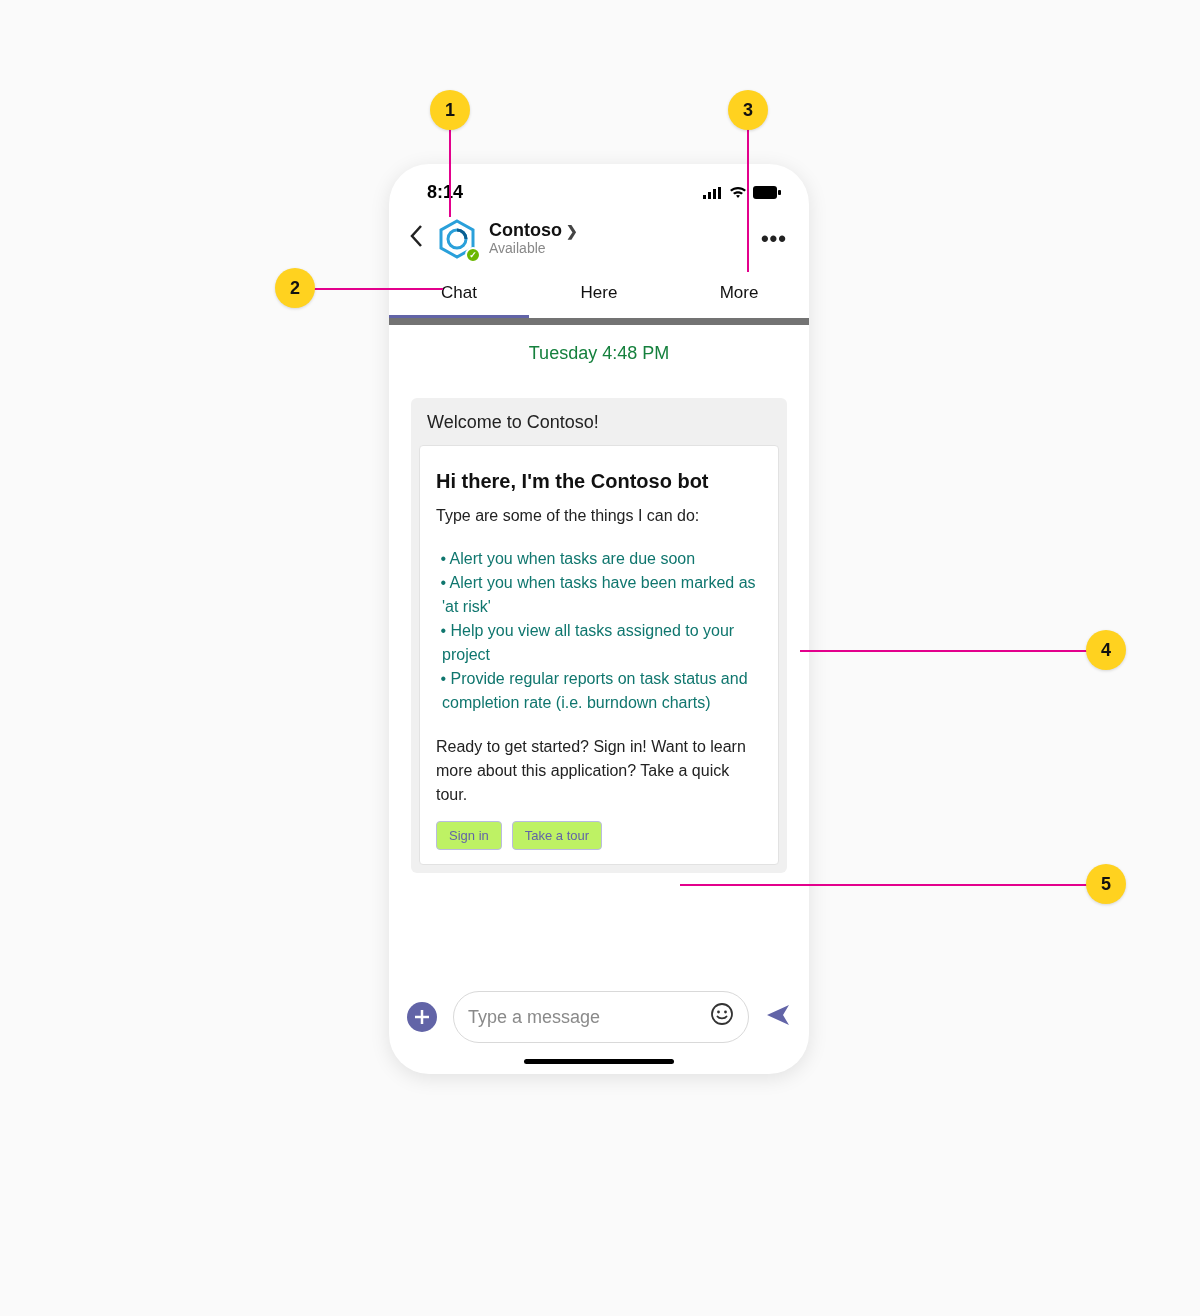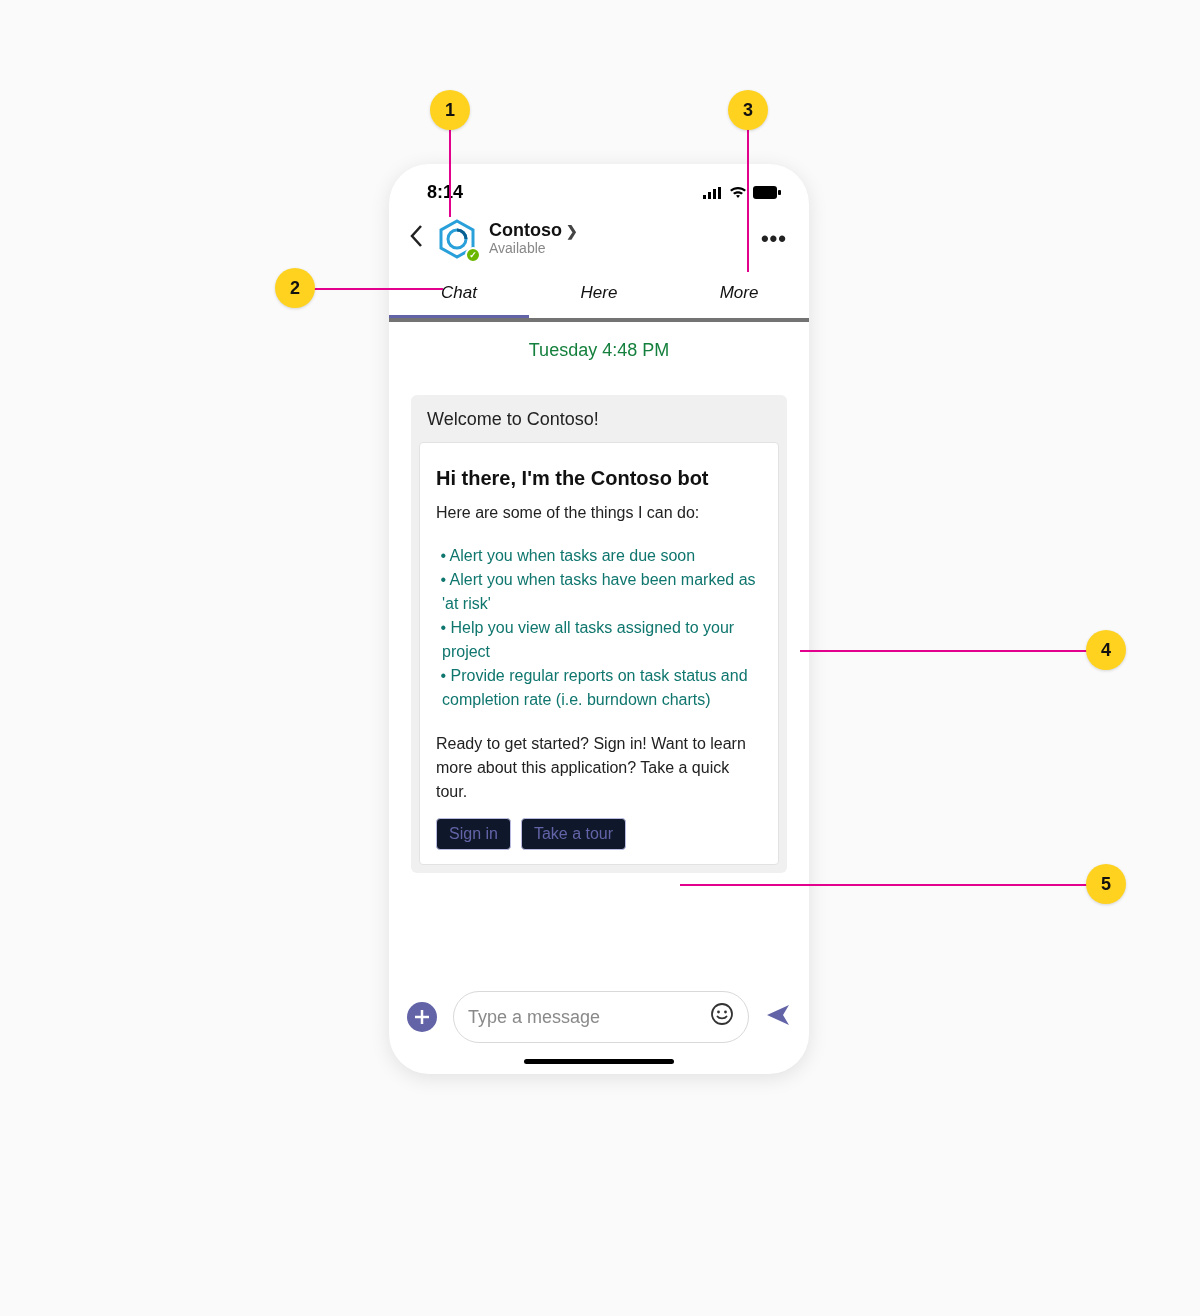--- a/index.html
+++ b/index.html
@@ -61,21 +61,21 @@
     color:#fff; font-size:9px; font-weight:bold;
   }
   .title-block { display:flex; flex-direction:column; line-height:1.1; flex:1; }
   .title-row { display:flex; align-items:center; gap:4px; font-weight:700; font-size:18px; color:#111; }
   .chevron { font-size:14px; color:#444; }
   .subtitle { font-size:14px; color:#888; }
   .more-btn { font-size:22px; letter-spacing:1px; color:#222; padding:0 4px; font-weight:bold; }
 
   
   .tabs {
-    display:flex; border-bottom:4px solid #737373;font-style:italic;
+    display:flex; border-bottom:7px solid #737373;
   }
   .tab {
     flex:1; text-align:center; padding:12px 0 12px 0;
     font-size:17px; color:#111;
   }
   .tab.active { border-bottom: 3px solid #6264a7; font-weight:500; }
 
   
   .timeline {
     flex:1; overflow:hidden; padding: 18px 22px 0 22px;
@@ -93,22 +93,22 @@
   .card-inner {
     margin:0 8px 8px 8px; background:#fff; border:1px solid #e2e2e2; border-radius:4px;
     padding:24px 16px 14px 16px;
   }
   .card-title { font-weight:800; font-size:20px; color:#111; margin-bottom:12px; }
   .card-intro { font-size:16px; color:#222; margin-bottom:20px; line-height:1.35; }
   .bullet { font-size:16px; color:#0f766e; line-height:1.5; padding-left: 6px; text-indent:-6px; }
   .card-outro { font-size:16px; color:#222; margin-top:20px; line-height:1.5; }
   .card-actions { display:flex; gap:10px; margin-top:14px; }
   .pill-btn {
-    border:1px solid #b9bbe0; color:#6264a7; background:#0f172a;
-    padding:6px 12px; border-radius:4px; font-size:16px;
+    border:1px solid #b9bbe0; color:#6264a7; background:#bef264;
+    padding:6px 12px; border-radius:4px; font-size:13px;
   }
 
   
   .composer {
     display:flex; align-items:center; gap:16px;
     padding: 16px 18px 0 18px;
   }
   .plus-btn {
     width:30px; height:30px; border-radius:50%;
     background:#6264a7; color:#fff; display:flex; align-items:center; justify-content:center;
@@ -226,21 +226,21 @@
     <div class="tab">More</div>
   </div>
 
   <div class="timeline">
     <div class="timestamp">Tuesday 4:48 PM</div>
 
     <div class="card">
       <div class="card-header">Welcome to Contoso!</div>
       <div class="card-inner">
         <div class="card-title">Hi there, I'm the Contoso bot</div>
-        <div class="card-intro">Here are some of the things I can do:</div>
+        <div class="card-intro">Type are some of the things I can do:</div>
         <div class="bullet">&nbsp;• <span>Alert you when tasks are due soon</span></div>
         <div class="bullet">&nbsp;• <span>Alert you when tasks have been marked as 'at risk'</span></div>
         <div class="bullet">&nbsp;• <span>Help you view all tasks assigned to your project</span></div>
         <div class="bullet">&nbsp;• <span>Provide regular reports on task status and completion rate  (i.e. burndown charts)</span></div>
         <div class="card-outro">Ready to get started? Sign in! Want to learn more about this application? Take a quick tour.</div>
         <div class="card-actions">
           <div class="pill-btn">Sign in</div>
           <div class="pill-btn">Take a tour</div>
         </div>
       </div>

